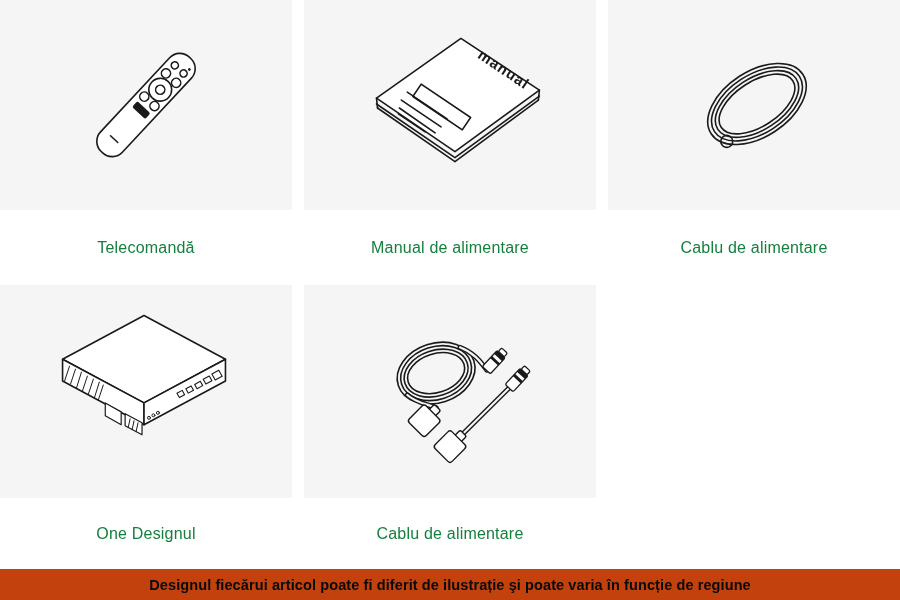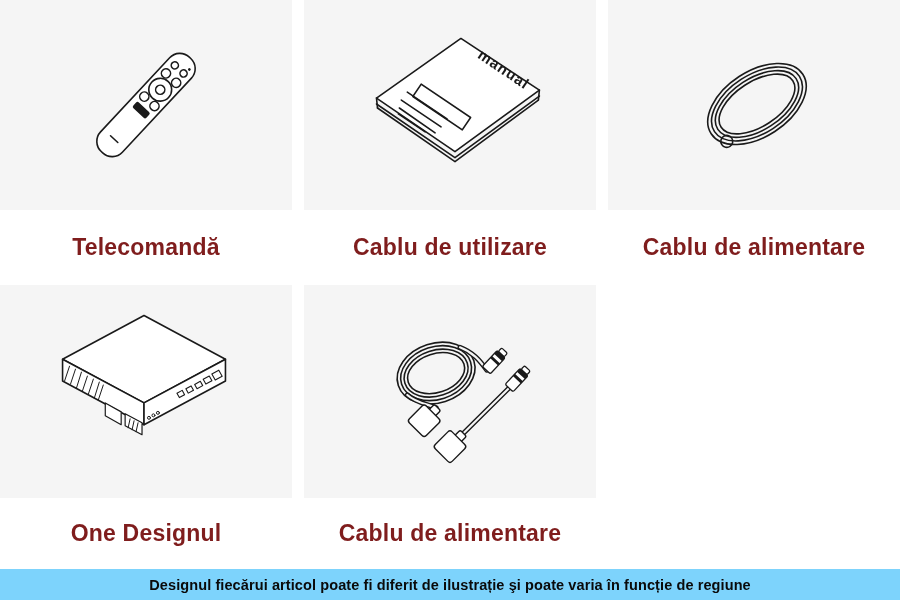--- a/index.html
+++ b/index.html
@@ -7,25 +7,25 @@
     width:900px;height:600px;overflow:hidden;background:#ffffff;
     font-family:"Liberation Sans",sans-serif;color:#000;
   }
   .row{display:grid;grid-template-columns:repeat(3,1fr);column-gap:12px;}
   .cell{display:flex;flex-direction:column;min-width:0;}
   .tile{background:#f5f5f5;}
   .tile svg{display:block;width:100%;height:100%;}
   .r1 .tile{height:210px;}
   .r2 .tile{height:213px;}
   .cap{display:flex;align-items:center;justify-content:center;
-       font-weight:700;font-size:23px;letter-spacing:.2px;color:#7f1d1d;}
+       font-weight:400;font-size:16px;letter-spacing:.2px;color:#15803d;}
   .r1 .cap{height:75px;}
   .r2 .cap{height:71px;}
   .footer{
-    height:31px;background:#7dd3fc;display:flex;align-items:center;justify-content:center;
+    height:31px;background:#c2410c;display:flex;align-items:center;justify-content:center;
     font-size:14.5px;font-weight:700;color:#0a0a0a;letter-spacing:.1px;
   }
   .ill{stroke:#1a1a1a;fill:none;stroke-width:1.6;stroke-linejoin:round;stroke-linecap:round;}
   .ill text{font-family:"Liberation Sans",sans-serif;stroke:none;fill:#1a1a1a;}
   .thin{stroke-width:1;}
 </style>
 </head>
 <body>
 
 <div>
@@ -65,21 +65,21 @@
             <polygon points="158,38 237,90 152,152 73,98" fill="#ffffff"></polygon>
             <text transform="translate(174,57) rotate(34)" font-size="15" font-weight="700" letter-spacing="1">manual</text>
             <rect x="0" y="0" width="60" height="15" transform="translate(118,84) rotate(34)"></rect>
             <line x1="104" y1="92" x2="144" y2="119"></line>
             <line x1="98" y1="100" x2="138" y2="127"></line>
             <line x1="96" y1="108" x2="132" y2="133"></line>
             <line x1="95" y1="114" x2="122" y2="132"></line>
           </g>
         </svg>
       </div>
-      <div class="cap">Cablu de utilizare</div>
+      <div class="cap">Manual de alimentare</div>
     </div>
 
     <div class="cell">
       <div class="tile">
         <svg viewBox="0 0 294 210" preserveAspectRatio="xMidYMid meet">
           <g class="ill" stroke-width="1.5" transform="rotate(-33 150 104)">
             <ellipse cx="150" cy="104" rx="55" ry="33"></ellipse>
             <ellipse cx="150" cy="104" rx="51" ry="29.5"></ellipse>
             <ellipse cx="150" cy="104" rx="47" ry="26"></ellipse>
             <ellipse cx="150" cy="104" rx="43" ry="22.5"></ellipse>

